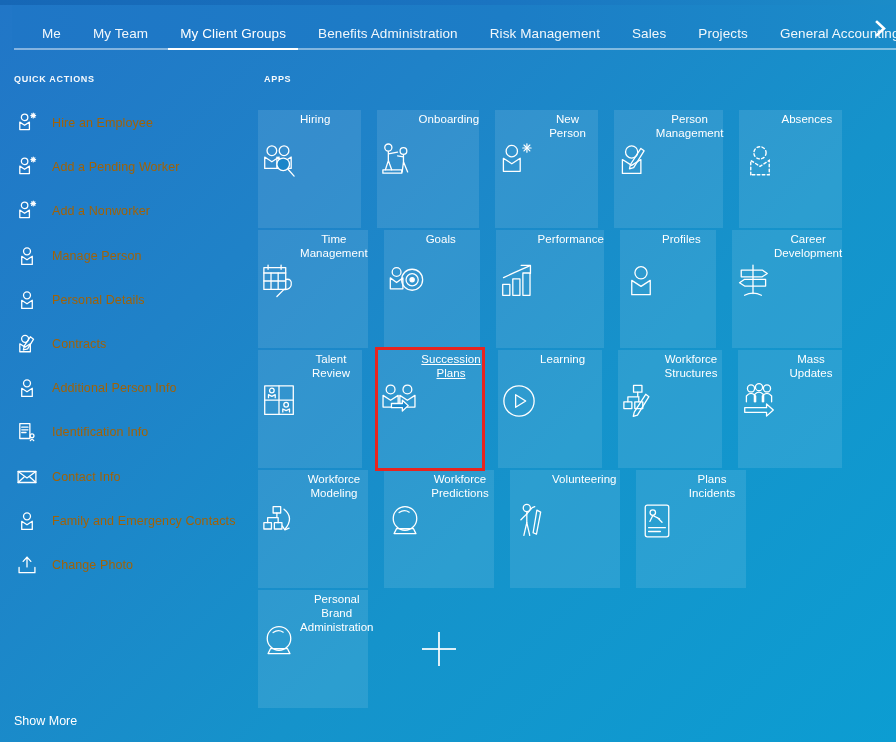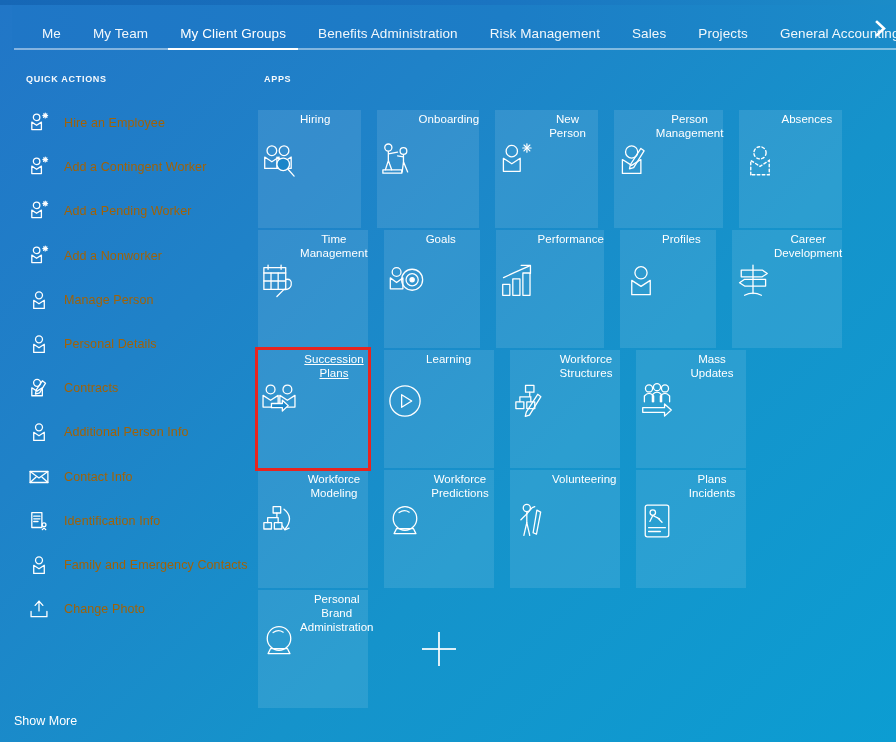--- a/index.html
+++ b/index.html
@@ -65,21 +65,20 @@
     height: 2px;
     background: rgba(255,255,255,.45);
   }
 
   
   .quick-actions {
     position: absolute;
     top: 74px; left: 0;
     width: 250px;
     height: 668px;
-    padding-left: 12px;
   }
   .section-label {
     font-size: 9px;
     font-weight: bold;
     letter-spacing: .7px;
     color: #ffffff;
     padding-left: 14px;
     text-transform: uppercase;
     opacity: .96;
   }
@@ -221,50 +220,35 @@
             <circle cx="9.600000000000001" cy="6.36" r="3.24"></circle>
             <path d="M4.800000000000001 18.54 L4.800000000000001 11.100000000000001 L9.600000000000001 14.224800000000002 L14.400000000000002 11.100000000000001 L14.400000000000002 18.54 Z"></path>
             <g stroke-width="1.2">
               <line x1="15.840000000000002" y1="4.5600000000000005" x2="20.64" y2="4.5600000000000005"></line>
               <line x1="18.240000000000002" y1="2.16" x2="18.240000000000002" y2="6.960000000000001"></line>
               <line x1="16.560000000000002" y1="2.8800000000000003" x2="19.92" y2="6.24"></line>
               <line x1="16.560000000000002" y1="6.24" x2="19.92" y2="2.8800000000000003"></line>
             </g>
           </svg>
         </span>
-        <span class="qa-label">Add a Contingent Worker</span>
+        <span class="qa-label">Add a Pending Worker</span>
       </div>
       <div class="qa-item">
         <span class="qa-icon">
           <svg width="24" height="24" viewBox="0 0 24 24" fill="none" stroke="#ffffff" stroke-width="1.3" stroke-linecap="round" stroke-linejoin="round">
             <circle cx="9.600000000000001" cy="6.36" r="3.24"></circle>
             <path d="M4.800000000000001 18.54 L4.800000000000001 11.100000000000001 L9.600000000000001 14.224800000000002 L14.400000000000002 11.100000000000001 L14.400000000000002 18.54 Z"></path>
             <g stroke-width="1.2">
               <line x1="15.840000000000002" y1="4.5600000000000005" x2="20.64" y2="4.5600000000000005"></line>
               <line x1="18.240000000000002" y1="2.16" x2="18.240000000000002" y2="6.960000000000001"></line>
               <line x1="16.560000000000002" y1="2.8800000000000003" x2="19.92" y2="6.24"></line>
               <line x1="16.560000000000002" y1="6.24" x2="19.92" y2="2.8800000000000003"></line>
             </g>
           </svg>
         </span>
-        <span class="qa-label">Add a Pending Worker</span>
-      </div>
-      <div class="qa-item">
-        <span class="qa-icon">
-          <svg width="24" height="24" viewBox="0 0 24 24" fill="none" stroke="#ffffff" stroke-width="1.3" stroke-linecap="round" stroke-linejoin="round">
-            <circle cx="9.600000000000001" cy="6.36" r="3.24"></circle>
-            <path d="M4.800000000000001 18.54 L4.800000000000001 11.100000000000001 L9.600000000000001 14.224800000000002 L14.400000000000002 11.100000000000001 L14.400000000000002 18.54 Z"></path>
-            <g stroke-width="1.2">
-              <line x1="15.840000000000002" y1="4.5600000000000005" x2="20.64" y2="4.5600000000000005"></line>
-              <line x1="18.240000000000002" y1="2.16" x2="18.240000000000002" y2="6.960000000000001"></line>
-              <line x1="16.560000000000002" y1="2.8800000000000003" x2="19.92" y2="6.24"></line>
-              <line x1="16.560000000000002" y1="6.24" x2="19.92" y2="2.8800000000000003"></line>
-            </g>
-          </svg>
-        </span>
         <span class="qa-label">Add a Nonworker</span>
       </div>
       <div class="qa-item">
         <span class="qa-icon">
           <svg width="24" height="24" viewBox="0 0 24 24" fill="none" stroke="#ffffff" stroke-width="1.3" stroke-linecap="round" stroke-linejoin="round">
             <circle cx="12" cy="7.319999999999999" r="3.4799999999999995"></circle>
             <path d="M6.72 20.46 L6.72 12.299999999999999 L12 15.7272 L17.28 12.299999999999999 L17.28 20.46 Z"></path>
           </svg>
         </span>
         <span class="qa-label">Manage Person</span>
@@ -291,44 +275,44 @@
         <span class="qa-label">Contracts</span>
       </div>
       <div class="qa-item">
         <span class="qa-icon">
           <svg width="24" height="24" viewBox="0 0 24 24" fill="none" stroke="#ffffff" stroke-width="1.3" stroke-linecap="round" stroke-linejoin="round">
             <circle cx="12" cy="7.319999999999999" r="3.4799999999999995"></circle>
             <path d="M6.72 20.46 L6.72 12.299999999999999 L12 15.7272 L17.28 12.299999999999999 L17.28 20.46 Z"></path>
           </svg>
         </span>
         <span class="qa-label">Additional Person Info</span>
-      </div>
-      <div class="qa-item">
-        <span class="qa-icon">
-          <svg width="24" height="24" viewBox="0 0 24 24" fill="none" stroke="#ffffff" stroke-width="1.3" stroke-linecap="round" stroke-linejoin="round">
-            <rect x="3.12" y="6.48" width="17.759999999999998" height="11.040000000000001"></rect>
-            <path d="M3.12 6.48 L12 12.96 L20.88 6.48"></path>
-            <path d="M3.12 17.52 L9.120000000000001 12"></path>
-            <path d="M20.88 17.52 L14.879999999999999 12"></path>
-          </svg>
-        </span>
-        <span class="qa-label">Contact Info</span>
       </div>
       <div class="qa-item">
         <span class="qa-icon">
           <svg width="24" height="24" viewBox="0 0 24 24" fill="none" stroke="#ffffff" stroke-width="1.3" stroke-linecap="round" stroke-linejoin="round">
             <path d="M4.800000000000001 3.5999999999999996 h10.08 v14.879999999999999 h-10.08 Z"></path>
             <line x1="6.720000000000001" y1="7.199999999999999" x2="12.96" y2="7.199999999999999"></line>
             <line x1="6.720000000000001" y1="9.84" x2="12.96" y2="9.84"></line>
             <line x1="6.720000000000001" y1="12.48" x2="11.040000000000001" y2="12.48"></line>
             <circle cx="17.04" cy="15.84" r="1.92"></circle>
             <path d="M15.36 20.64 q1.6800000000000002 -2.64 3.3600000000000003 0"></path>
           </svg>
         </span>
         <span class="qa-label">Identification Info</span>
+      </div>
+      <div class="qa-item">
+        <span class="qa-icon">
+          <svg width="24" height="24" viewBox="0 0 24 24" fill="none" stroke="#ffffff" stroke-width="1.3" stroke-linecap="round" stroke-linejoin="round">
+            <rect x="3.12" y="6.48" width="17.759999999999998" height="11.040000000000001"></rect>
+            <path d="M3.12 6.48 L12 12.96 L20.88 6.48"></path>
+            <path d="M3.12 17.52 L9.120000000000001 12"></path>
+            <path d="M20.88 17.52 L14.879999999999999 12"></path>
+          </svg>
+        </span>
+        <span class="qa-label">Contact Info</span>
       </div>
       <div class="qa-item">
         <span class="qa-icon">
           <svg width="24" height="24" viewBox="0 0 24 24" fill="none" stroke="#ffffff" stroke-width="1.3" stroke-linecap="round" stroke-linejoin="round">
             <circle cx="12" cy="7.319999999999999" r="3.4799999999999995"></circle>
             <path d="M6.72 20.46 L6.72 12.299999999999999 L12 15.7272 L17.28 12.299999999999999 L17.28 20.46 Z"></path>
           </svg>
         </span>
         <span class="qa-label">Family and Emergency Contacts</span>
       </div>
@@ -467,20 +451,34 @@
               <line x1="21" y1="5.04" x2="21" y2="33.6"></line>
               <path d="M9.24 10.08 h21 l5.04 3.36 l-5.04 3.36 h-21 Z"></path>
               <path d="M33.6 19.32 h-21 l-5.04 3.36 l5.04 3.36 h21 Z"></path>
               <path d="M12.6 35.28 q8.4 -4.2 16.8 0"></path>
             </svg>
           </div>
           <div class="tile-label">Career Development</div>
         </div>
       </div>
       <div class="app-row">
+        <div class="app-tile">
+          <div class="tile-icon">
+            <svg width="42" height="42" viewBox="0 0 42 42" fill="none" stroke="#ffffff" stroke-width="1.3" stroke-linecap="round" stroke-linejoin="round">
+              <rect x="6.72" y="5.880000000000001" width="28.560000000000002" height="28.560000000000002"></rect>
+              <line x1="21" y1="5.880000000000001" x2="21" y2="34.44"></line>
+              <line x1="6.72" y1="20.16" x2="35.28" y2="20.16"></line>
+              <circle cx="13.860000000000001" cy="10.5" r="2.31"></circle>
+              <path d="M10.5 17.64 v-2.9400000000000004 l3.36 1.68 l3.36 -1.68 v2.9400000000000004"></path>
+              <circle cx="28.14" cy="24.779999999999998" r="2.31"></circle>
+              <path d="M24.779999999999998 31.92 v-2.9400000000000004 l3.36 1.68 l3.36 -1.68 v2.9400000000000004"></path>
+            </svg>
+          </div>
+          <div class="tile-label">Talent Review</div>
+        </div>
         <div class="app-tile highlighted">
           <div class="tile-icon">
             <svg width="42" height="42" viewBox="0 0 42 42" fill="none" stroke="#ffffff" stroke-width="1.3" stroke-linecap="round" stroke-linejoin="round">
               <circle cx="12.6" cy="9.45" r="4.41"></circle>
               <path d="M5.04 27.12 L5.04 15.36 L12.6 20.2992 L20.16 15.36 L20.16 27.12 Z"></path>
               <circle cx="29.4" cy="9.45" r="4.41"></circle>
               <path d="M21.84 27.12 L21.84 15.36 L29.4 20.2992 L36.96 15.36 L36.96 27.12 Z"></path>
               <path d="M13.44 23.520000000000003 h10.92 v-3.36 l5.880000000000001 5.46 l-5.880000000000001 5.46 v-3.36 h-10.92 Z" fill="#1b86c9"></path>
             </svg>
           </div>

